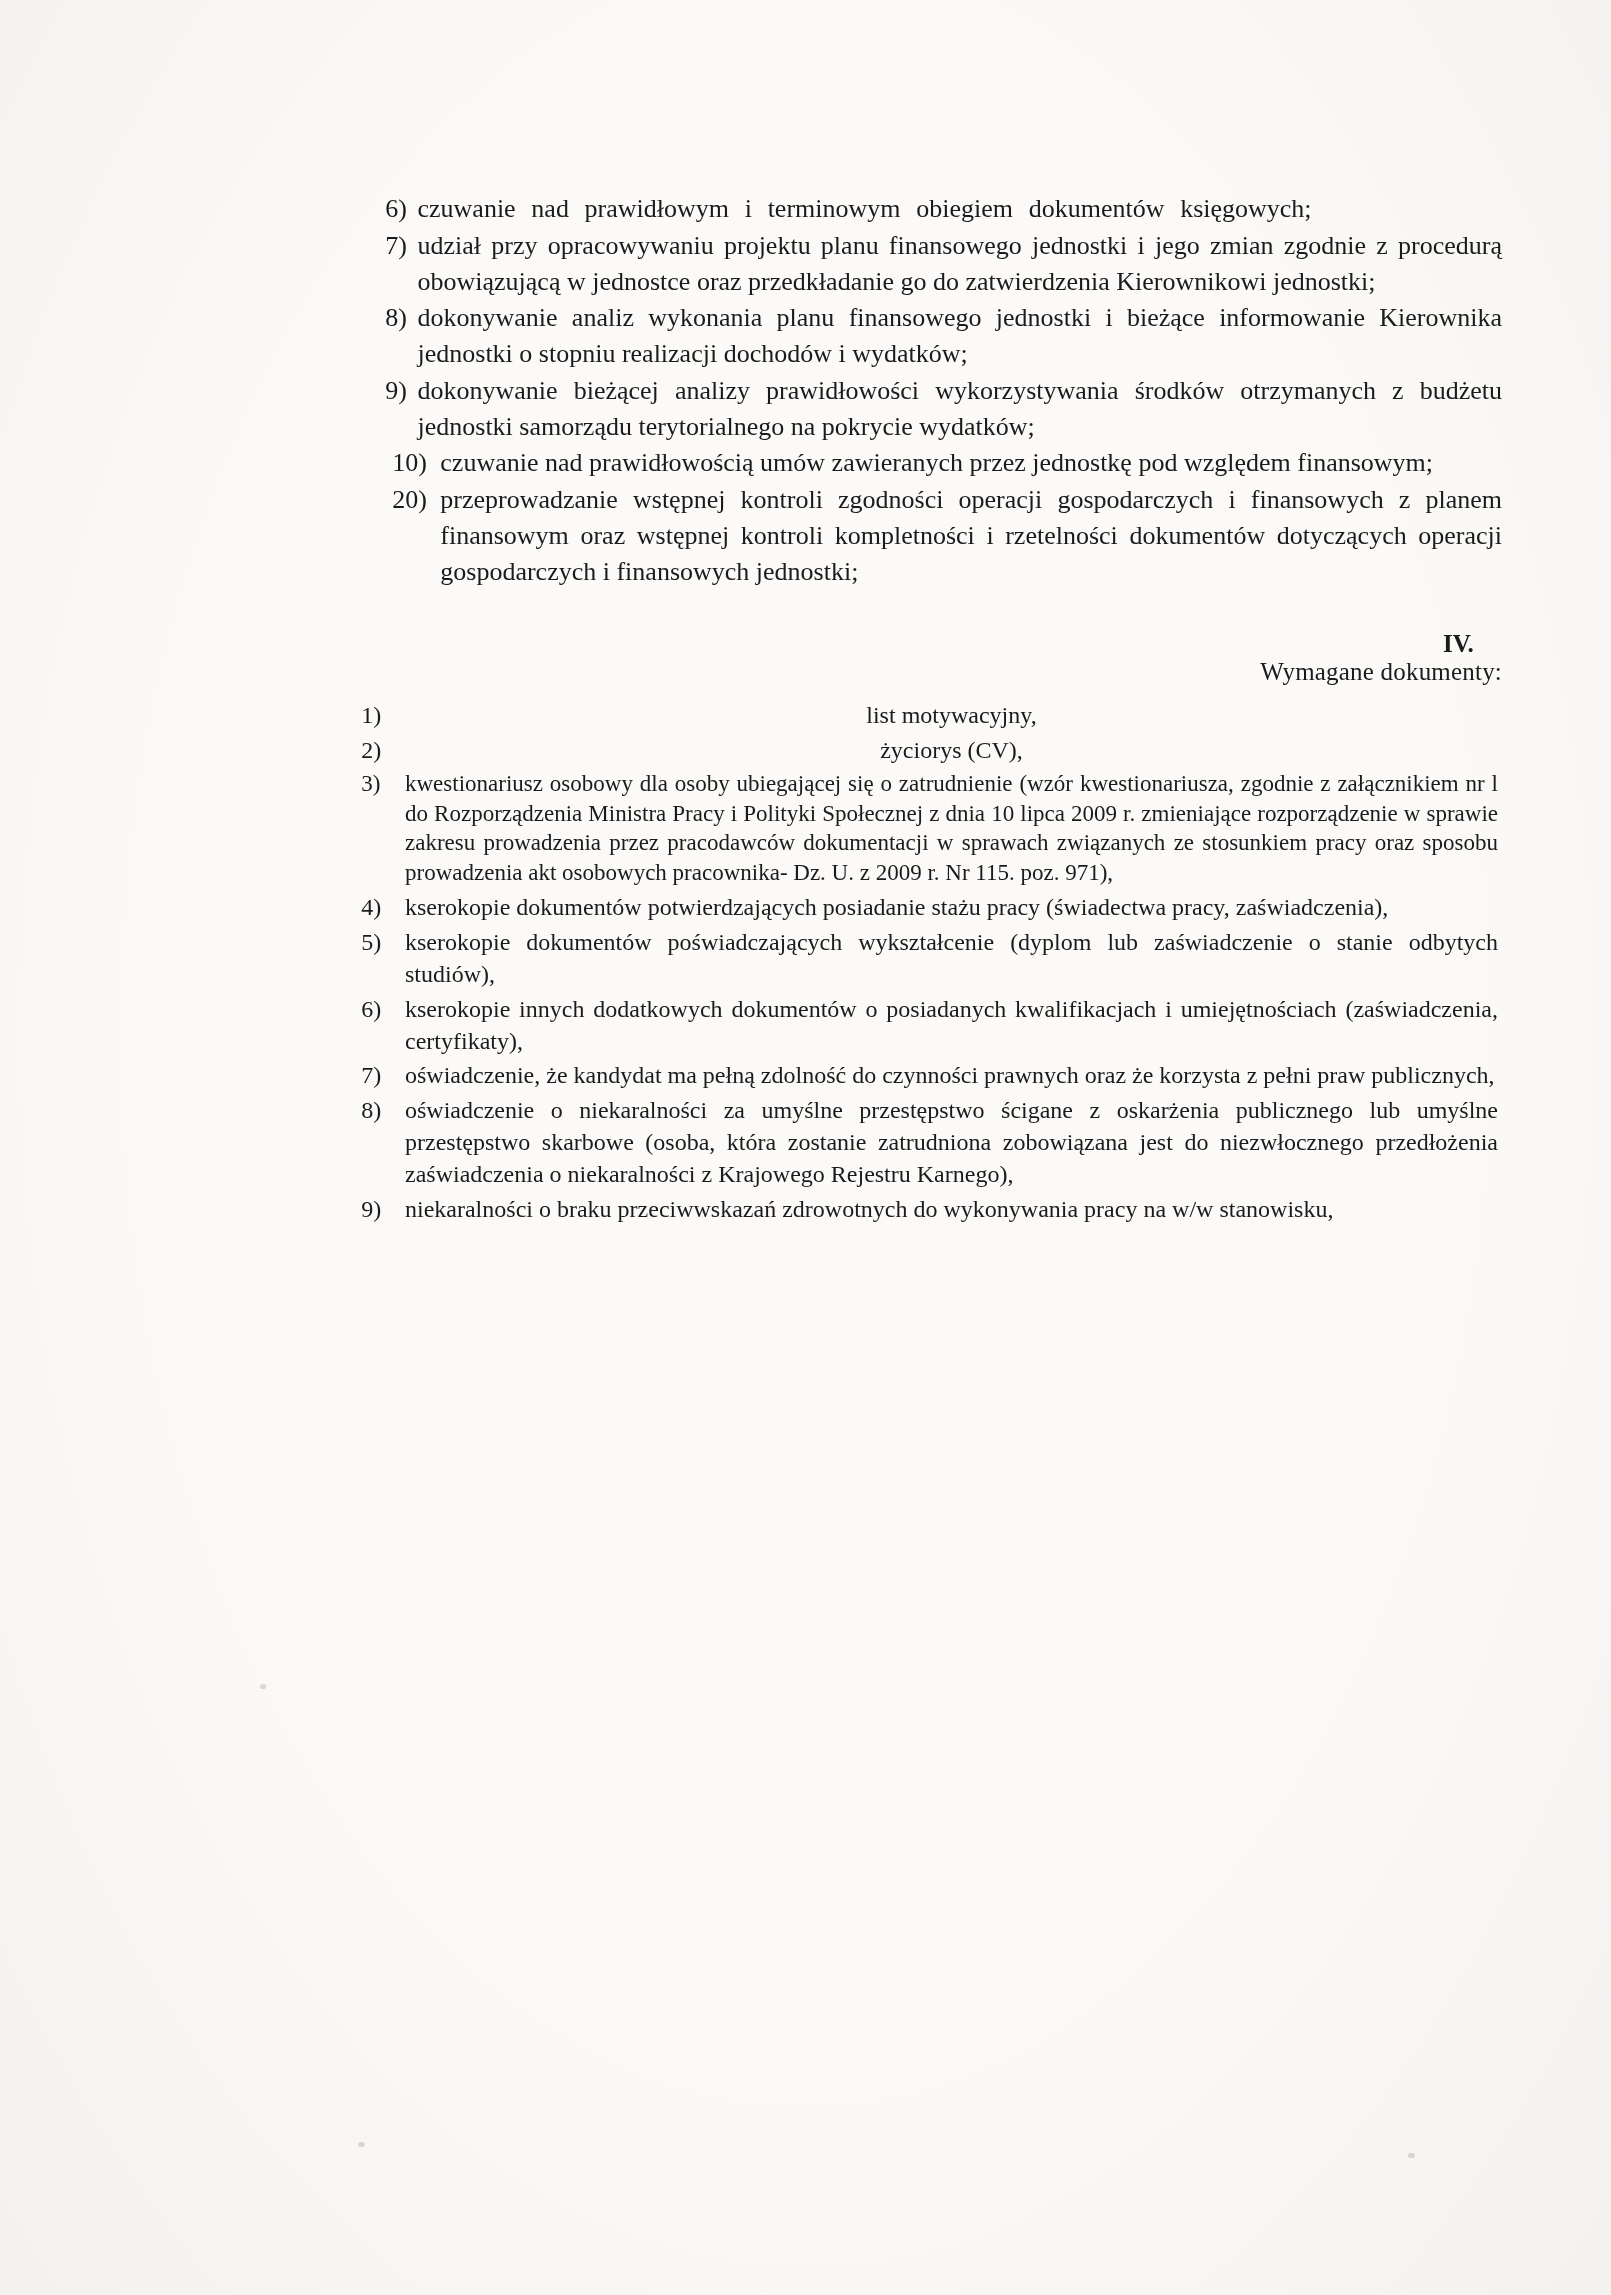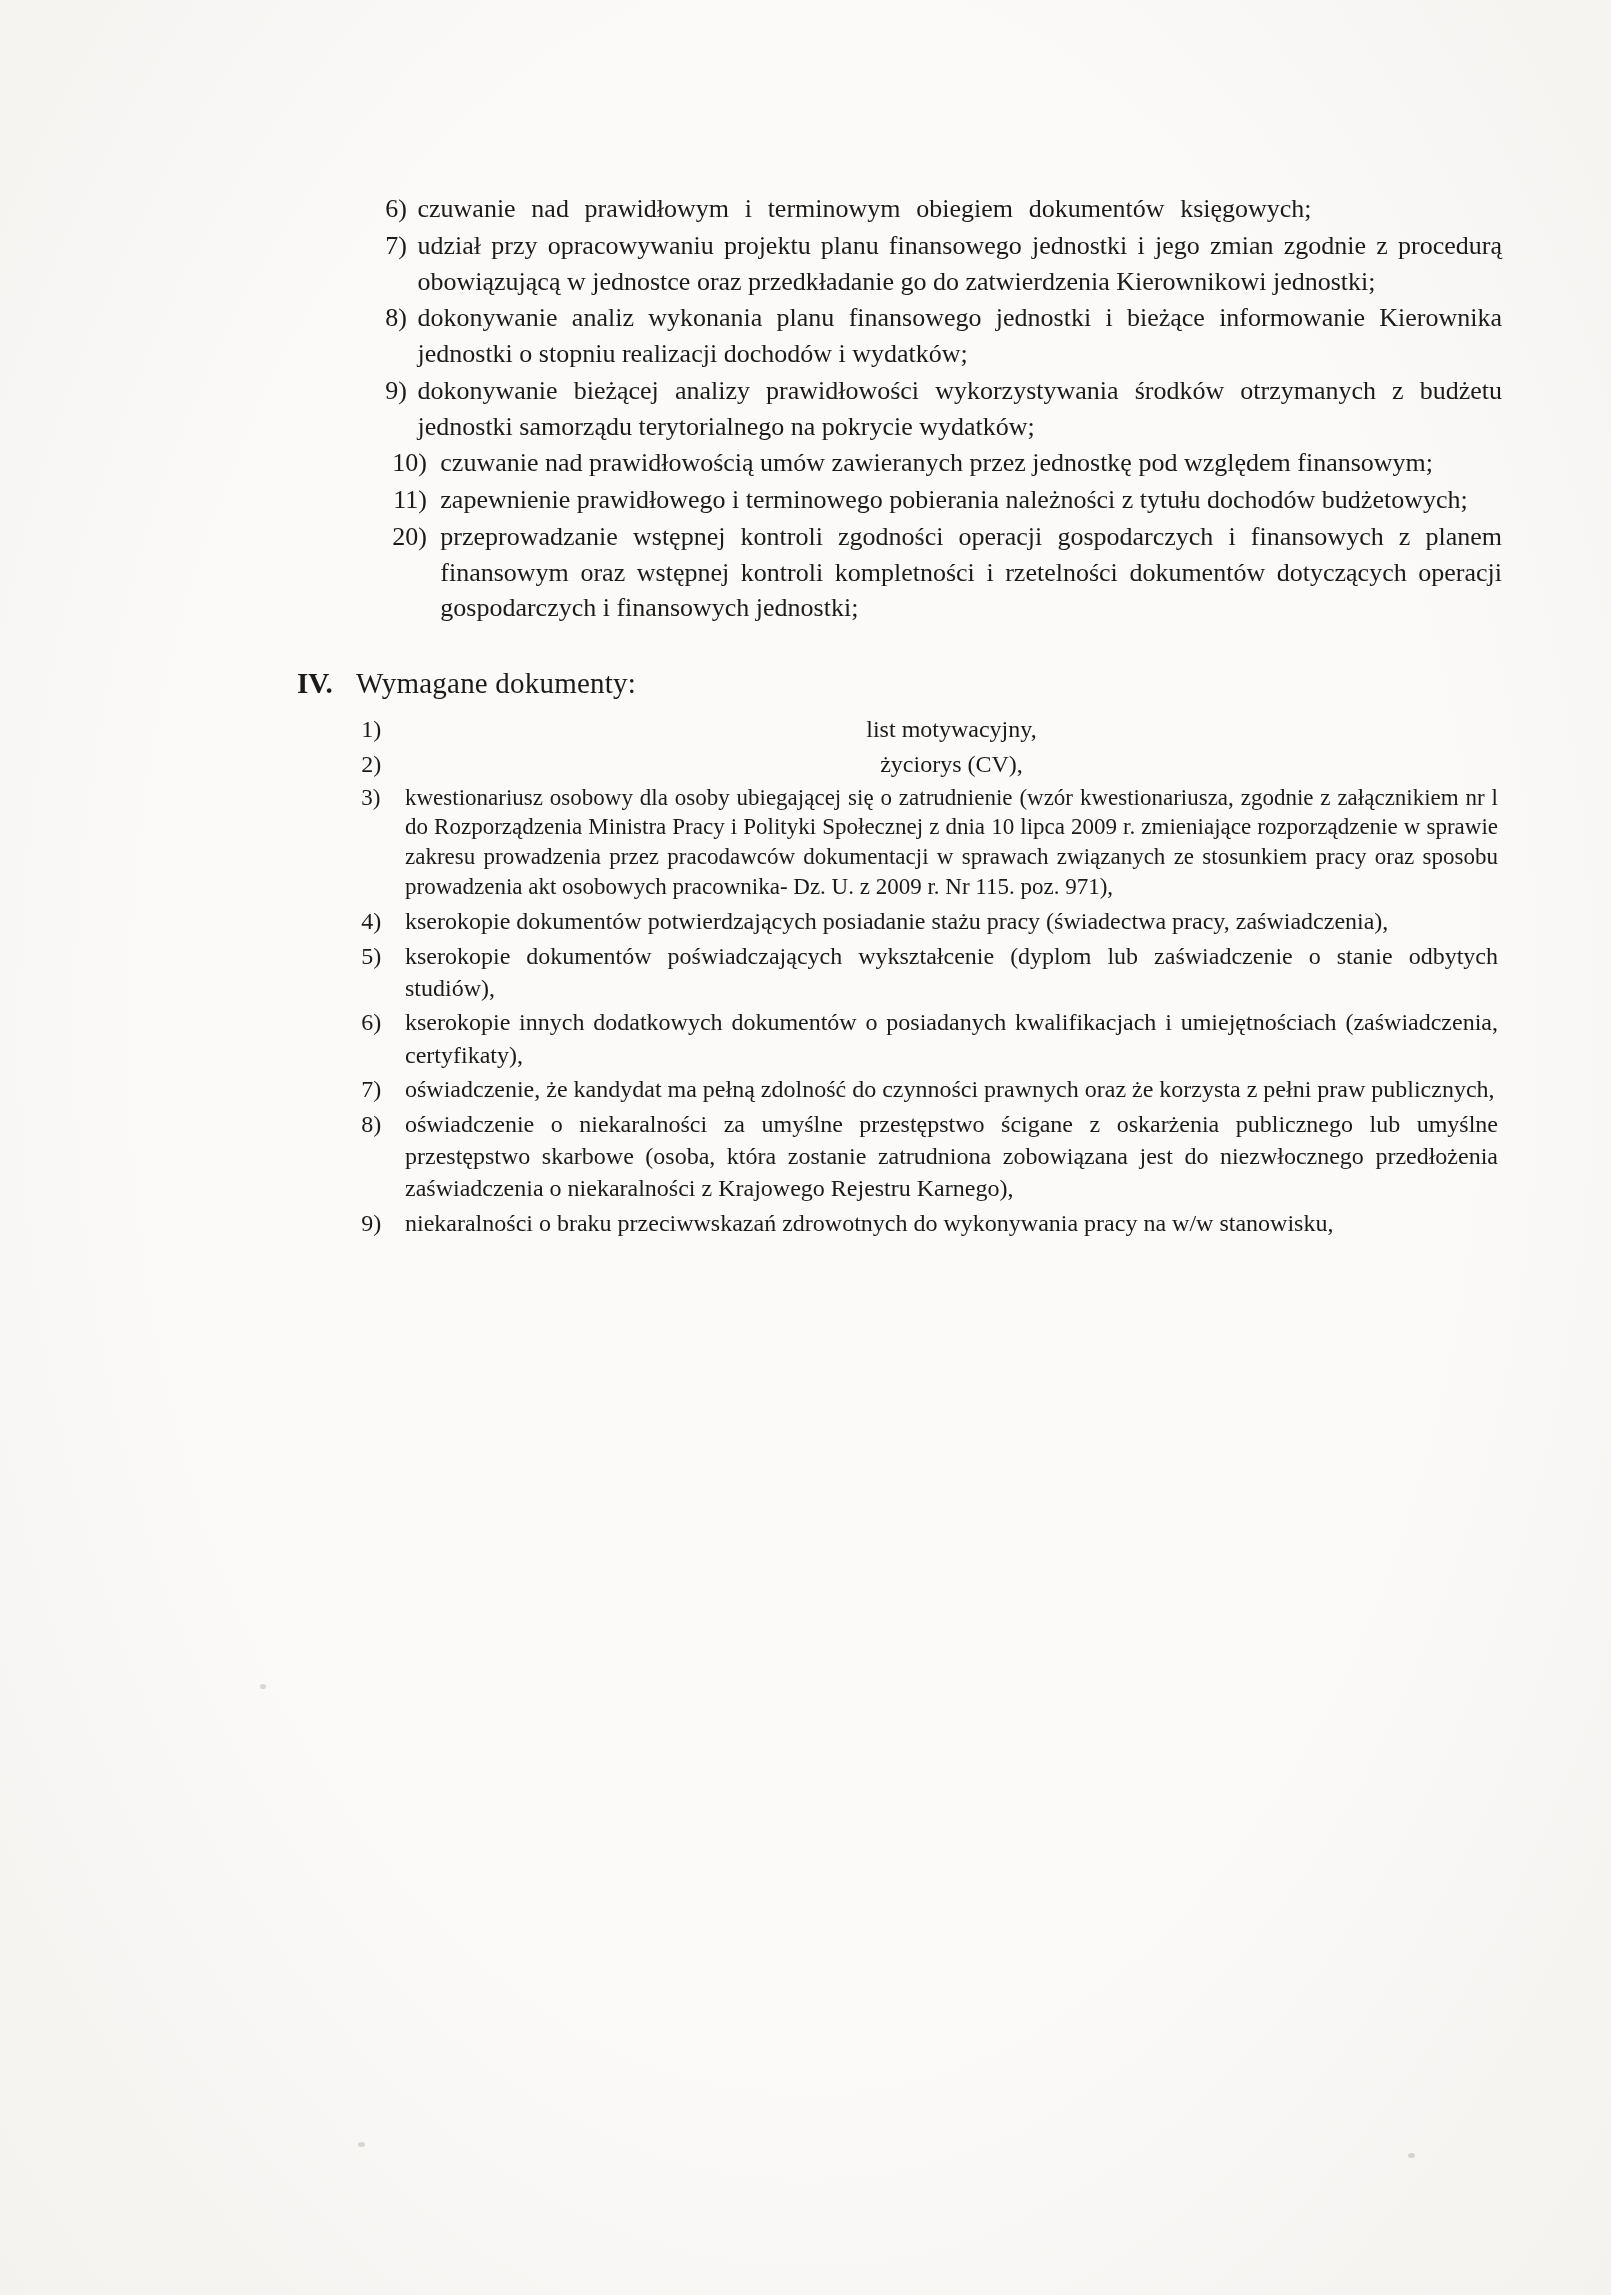--- a/index.html
+++ b/index.html
@@ -64,21 +64,22 @@
   }
   .duty.indent-10 .num { width: 71px; padding-right: 5.3px; }
   .duty.indent-10 .body { margin-left: 8px; }
 
   
   .section-head {
     display: flex;
     align-items: flex-end;
     margin-top: 41px;
     margin-left: -72px;
-    font-size: 29px;
+    font-size: 25px;
+    flex-direction: column;
   }
   .section-head .rom {
     font-weight: bold;
     width: 72px;
     padding-left: 13px;
     box-sizing: border-box;
   }
   .section-head .head-title {
     font-weight: normal;
     letter-spacing: 0.2px;
@@ -152,24 +153,20 @@
         <div class="duty">
           <span class="num">9)</span>
           <span class="body">dokonywanie bieżącej analizy prawidłowości wykorzystywania środków otrzymanych z budżetu jednostki samorządu terytorialnego na pokrycie wydatków;</span>
         </div>
 
         <div class="duty indent-10">
           <span class="num">10)</span>
           <span class="body">czuwanie nad prawidłowością umów zawieranych przez jednostkę pod względem finansowym;</span>
         </div>
 
-        <div class="duty indent-10">
-          <span class="num">11)</span>
-          <span class="body">zapewnienie prawidłowego i terminowego pobierania należności z tytułu dochodów budżetowych;</span>
-        </div>
 
         <div class="duty indent-10">
           <span class="num">20)</span>
           <span class="body">przeprowadzanie wstępnej kontroli zgodności operacji gospodarczych i finansowych z planem finansowym oraz wstępnej kontroli kompletności i rzetelności dokumentów dotyczących operacji gospodarczych i finansowych jednostki;</span>
         </div>
 
 
       </div>
 
       <div class="section-head">

